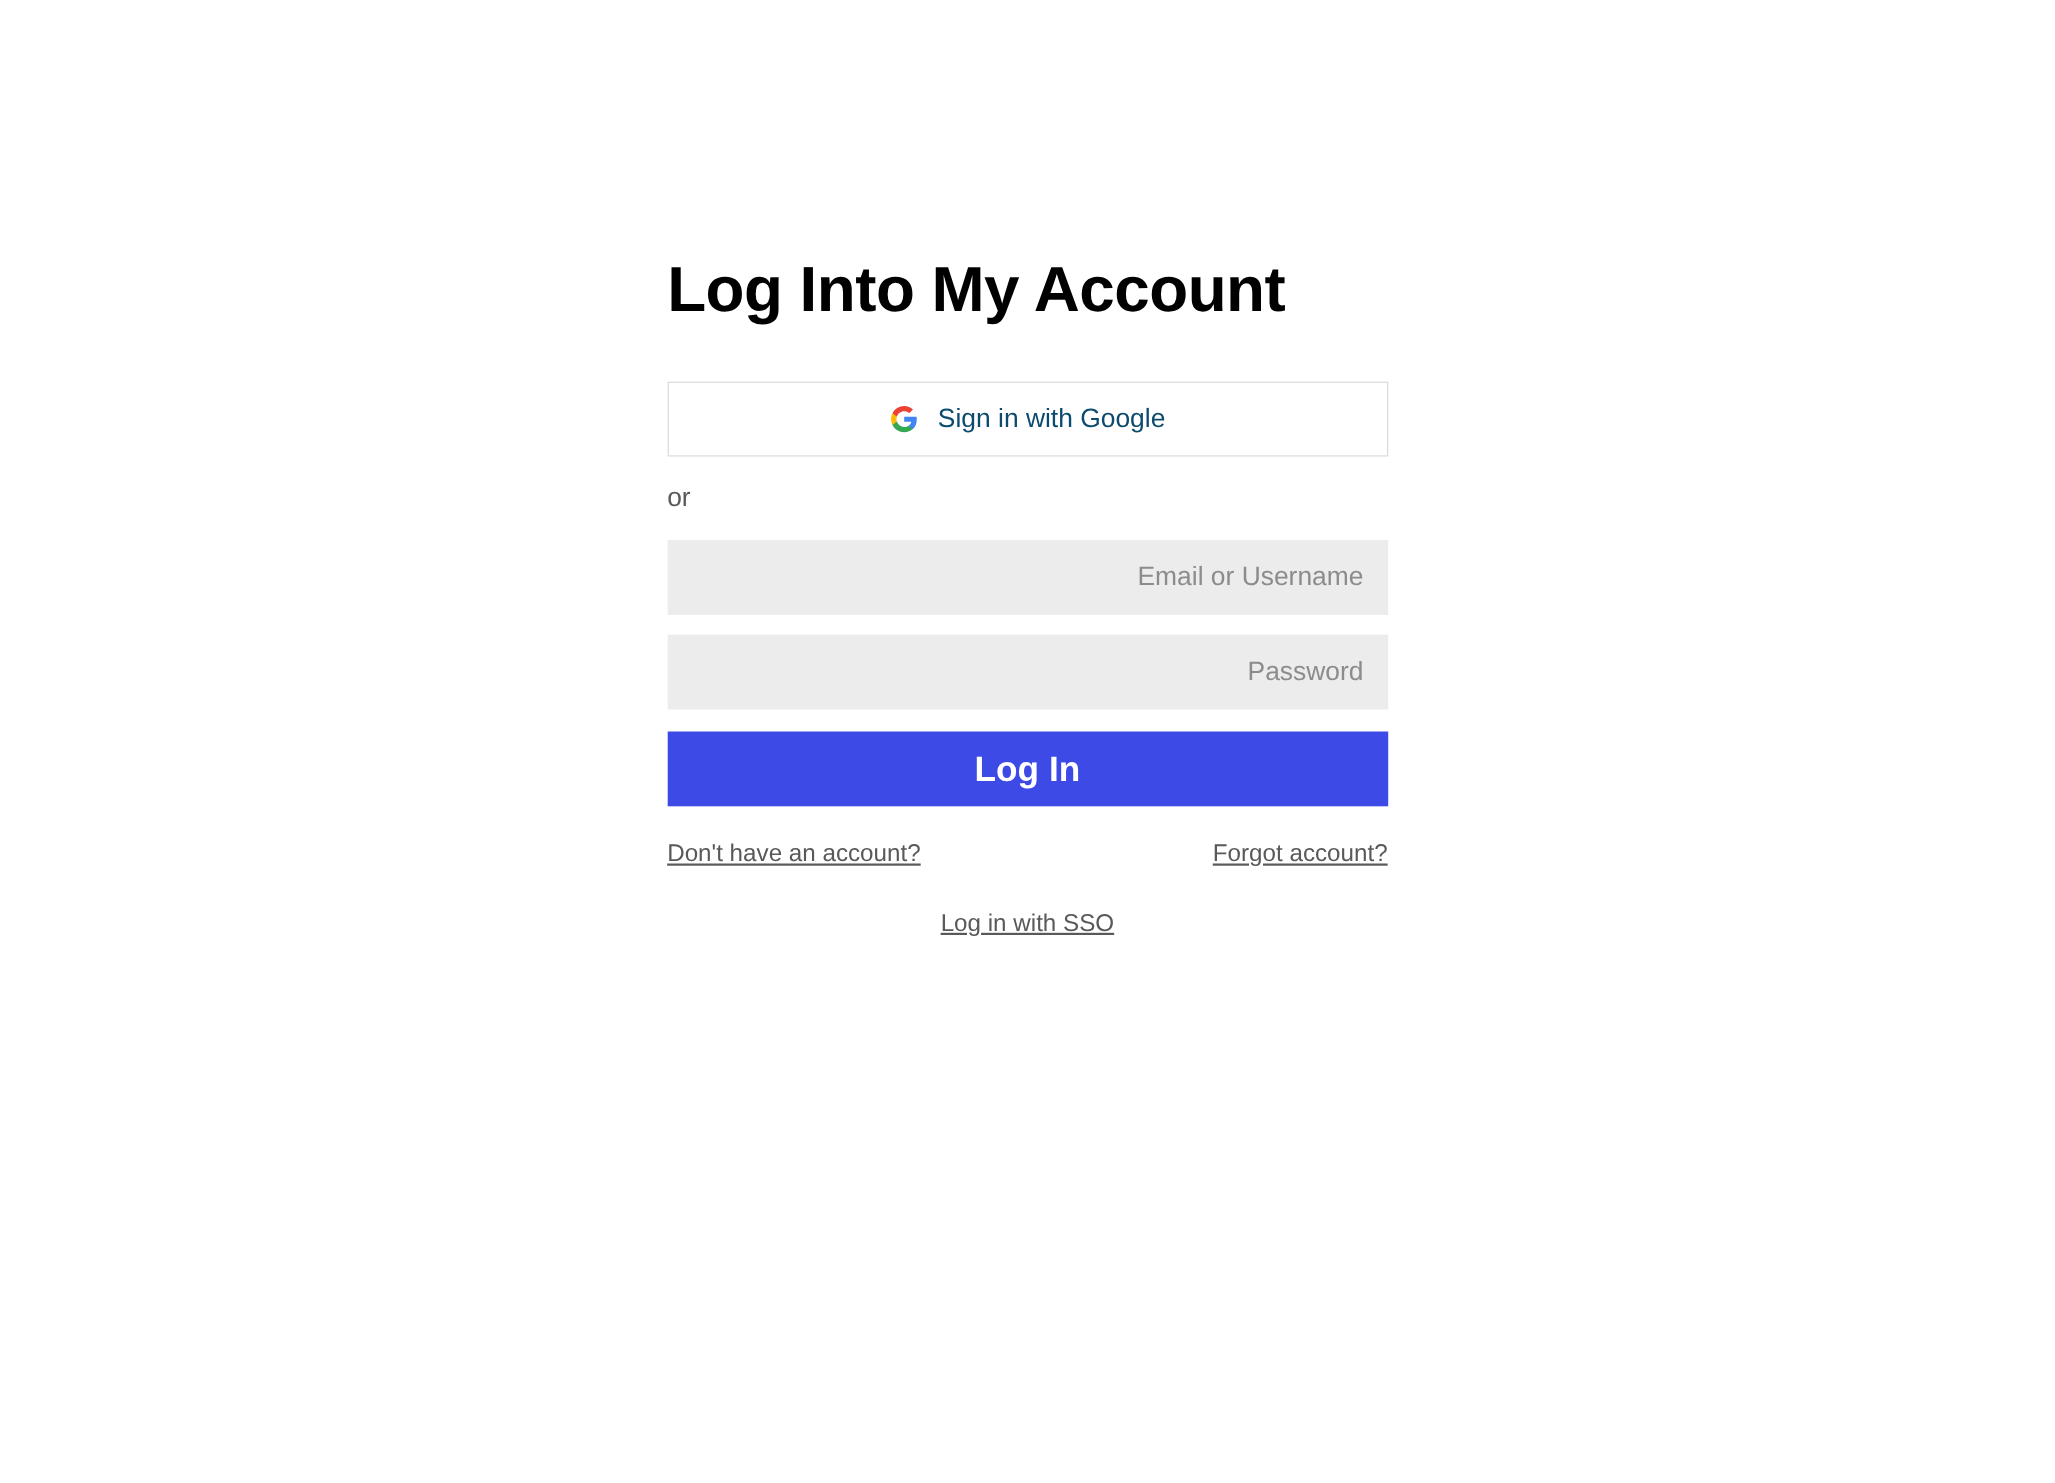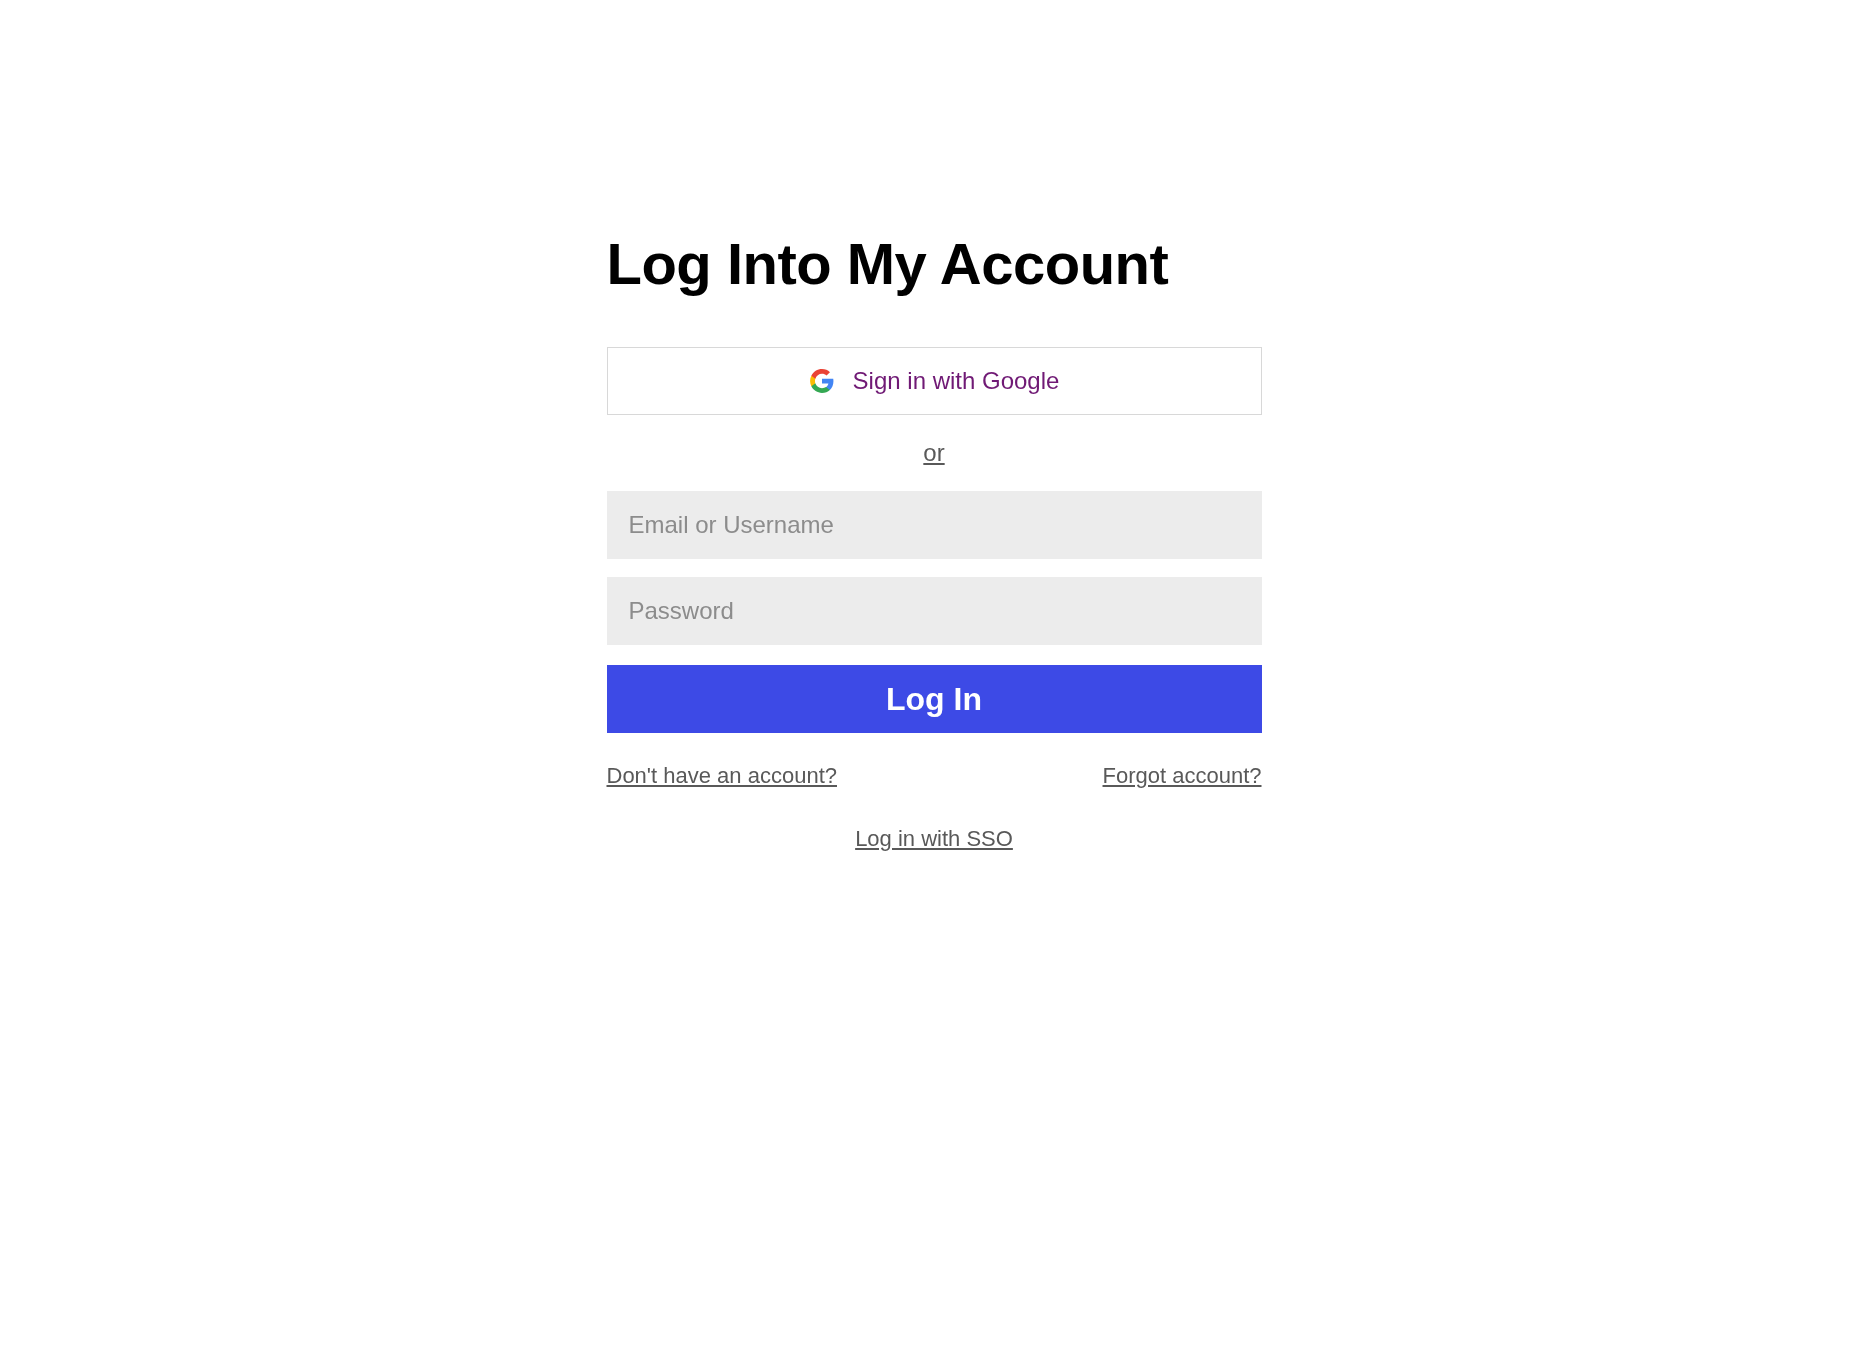--- a/index.html
+++ b/index.html
@@ -31,43 +31,42 @@
       width: 100%;
       height: 68px;
       border: 1px solid #d8d8d8;
       background: #ffffff;
       display: flex;
       align-items: center;
       justify-content: center;
       cursor: pointer;
       gap: 18px;
       font-size: 24px;
-      color: #701a75;
+      color: #0c4a6e;
     }
     .google-icon {
       width: 26px;
       height: 26px;
     }
     .or-divider {
-      text-align: center;
       font-size: 24px;
       color: #595959;
       margin: 24px 0;
-      text-decoration: underline;
     }
     .text-input {
       width: 100%;
       height: 68px;
       background: #ececec;
       border: none;
       padding: 0 22px;
       font-size: 24px;
       color: #be185d;
       margin-bottom: 18px;
       outline: none;
+      text-align: right;
     }
     .text-input::placeholder {
       color: #8c8c8c;
     }
     .login-button {
       width: 100%;
       height: 68px;
       background: #3d4ae6;
       color: #ffffff;
       border: none;

